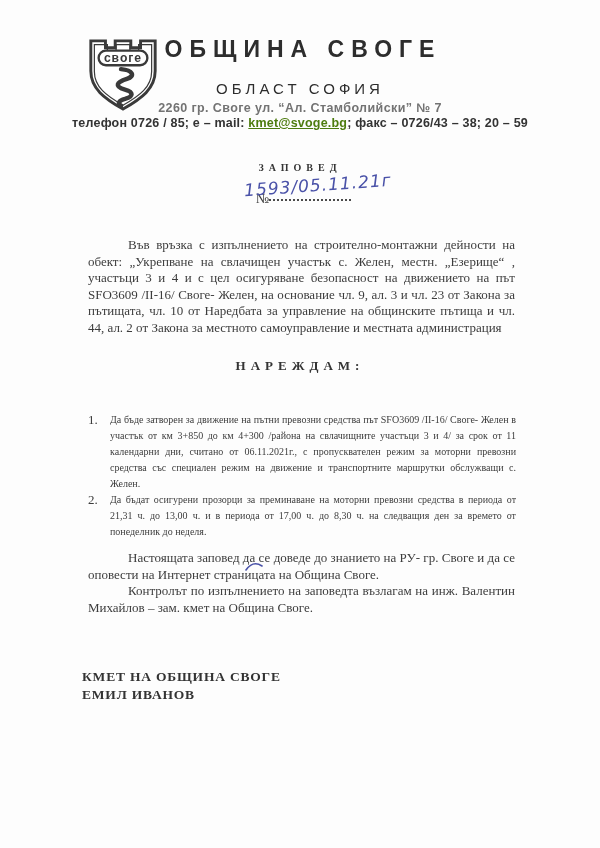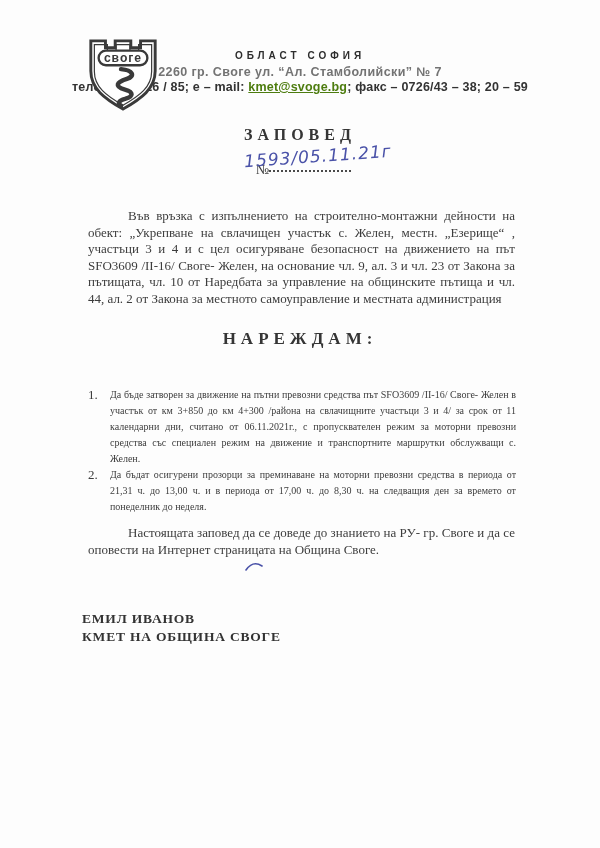--- a/index.html
+++ b/index.html
@@ -7,47 +7,47 @@
   body { background:#ffffff; }
   .page {
     position:relative;
     width:600px; height:848px;
     background:#fdfdfd;
     font-family:"Liberation Serif", serif;
     color:#3c3c3c;
     overflow:hidden;
   }
   
-  .doc-header { position:relative; padding-top:48px; }
+  .doc-header { position:relative; padding-top:36px; }
   .logo {
     position:absolute; left:84px; top:34px;
     width:78px; height:80px;
   }
   .header-text { text-align:center; font-family:"Liberation Sans", sans-serif; }
   .org-name {
     font-size:23px; font-weight:bold; letter-spacing:7px;
     color:#2d2d2d; margin-left:6px;
   }
   .region {
-    font-size:10px; font-weight:bold; letter-spacing:4px;
-    color:#2d2d2d; margin-top:2px;
+    font-size:15px; font-weight:normal; letter-spacing:4px;
+    color:#2d2d2d; margin-top:17px;
   }
   .address {
     font-size:12.5px; font-weight:bold; letter-spacing:0.4px;
     color:#737373; margin-top:4px;
   }
   .contact {
     font-size:12.5px; font-weight:bold; letter-spacing:0.2px;
     color:#333; margin-top:1px;
   }
   .contact .email { color:#4d7c0f; text-decoration:underline; }
   
   .doc-title {
     margin-top:32px; text-align:center;
-    font-size:16px; font-weight:bold; letter-spacing:5px; color:#353535;
+    font-size:10px; font-weight:bold; letter-spacing:5px; color:#353535;
   }
   .number-line {
     position:relative; margin:4px 0 0 256px; height:36px;
   }
   .no-symbol { font-size:14px; color:#3a3a3a; position:relative; top:12px; }
   .dotted-line {
     display:inline-block; width:82px; height:14px;
     border-bottom:2px dotted #4a4a4a;
     position:relative; top:10px;
   }
@@ -59,21 +59,21 @@
     transform:rotate(-4deg); white-space:nowrap;
   }
   
   .intro {
     margin:24px 85px 4px 88px;
     font-size:13px; line-height:16.5px;
     text-align:justify; text-indent:40px;
   }
   .order-heading {
     margin-top:22px; text-align:center;
-    font-size:17px; font-weight:bold; letter-spacing:5px; color:#353535;
+    font-size:13px; font-weight:bold; letter-spacing:5px; color:#353535;
   }
   .order-list { margin:38px 84px 0 88px; }
   .order-item { display:flex; }
   .item-num { width:22px; flex:0 0 22px; font-size:13px; line-height:16.5px; }
   .item-text { flex:1; font-size:10px; line-height:16px; text-align:justify; }
   .closing {
     margin:0 85px 0 88px;
     font-size:13px; line-height:16.5px;
     text-align:justify; text-indent:40px;
   }
@@ -95,20 +95,21 @@
     <div class="logo">
       <svg width="78" height="80" viewBox="0 0 80 82">
         <path d="M7,7 H22 V14 H32 V7 H48 V14 H58 V7 H73 V38 C73,56 59,66 40,77 C21,66 7,56 7,38 Z" fill="#ffffff" stroke="#3a3a3a" stroke-width="3"></path>
         <path d="M7,7 H22 V14 H32 V7 H48 V14 H58 V7 H73 V38 C73,56 59,66 40,77 C21,66 7,56 7,38 Z" fill="none" stroke="#3a3a3a" stroke-width="1.4" transform="translate(40,42) scale(0.89) translate(-40,-42)"></path>
         <rect x="15" y="17" width="50" height="15" rx="7.5" fill="#ffffff" stroke="#3a3a3a" stroke-width="2.4"></rect>
         <text x="40" y="29" text-anchor="middle" font-family="Liberation Sans, sans-serif" font-size="12.5" font-weight="bold" letter-spacing="1" fill="#3a3a3a">своге</text>
         <path d="M38,36 C50,37 53,43 44,46 C33,49.5 31,54 42,57 C51,59.5 51,64 42,66.5 C36,68 34,71 38,73.5" fill="none" stroke="#3a3a3a" stroke-width="4.6" stroke-linecap="round"></path>
       </svg>
     </div>
     <div class="header-text">
+      <div class="org-name">ОБЩИНА СВОГЕ</div>
       <div class="region">ОБЛАСТ СОФИЯ</div>
       <div class="address">2260 гр. Своге  ул. “Ал. Стамболийски” № 7</div>
       <div class="contact"><span>телефон 0726 / 85; е – mail: </span><a href="#" class="email">kmet@svoge.bg</a><span>; факс – 0726/43 – 38; 20 – 59</span></div>
     </div>
   </header>
 
   <div class="doc-title">ЗАПОВЕД</div>
 
   <div class="number-line">
     <span class="no-symbol">№</span><span class="dotted-line"></span>
@@ -124,23 +125,24 @@
       <span class="item-num">1.</span>
       <div class="item-text">Да бъде затворен за движение на пътни превозни средства път SFO3609 /II-16/ Своге- Желен в участък от км 3+850 до км 4+300 /района на свлачищните участъци 3 и 4/ за срок от 11 календарни дни, считано от 06.11.2021г., с пропусквателен режим за моторни превозни средства със специален режим на движение и транспортните маршрутки обслужващи с. Желен.</div>
     </div>
     <div class="order-item">
       <span class="item-num">2.</span>
       <div class="item-text">Да бъдат осигурени прозорци за преминаване на моторни превозни средства в периода от 21,31 ч. до 13,00 ч. и в периода от 17,00 ч. до 8,30 ч. на следващия ден за времето от понеделник до неделя.</div>
     </div>
   </div>
 
   <p class="closing first">Настоящата заповед да се доведе до знанието на РУ- гр. Своге и да се оповести на Интернет страницата на Община Своге.</p>
+  <p class="closing">Контролът по изпълнението на заповедта възлагам на инж. Валентин Михайлов – зам. кмет на Община Своге.</p>
 
   <svg class="pen-mark" width="22" height="12" viewBox="0 0 22 12">
     <path d="M2,10 Q9,0 18,6" stroke="#4a52a8" stroke-width="1.6" fill="none" stroke-linecap="round"></path>
   </svg>
 
   <div class="signature">
+    <div>КМЕТ НА ОБЩИНА СВОГЕ</div>
     <div>ЕМИЛ ИВАНОВ</div>
-    <div>КМЕТ НА ОБЩИНА СВОГЕ</div>
   </div>
 
 </div>
 
 </body></html>

